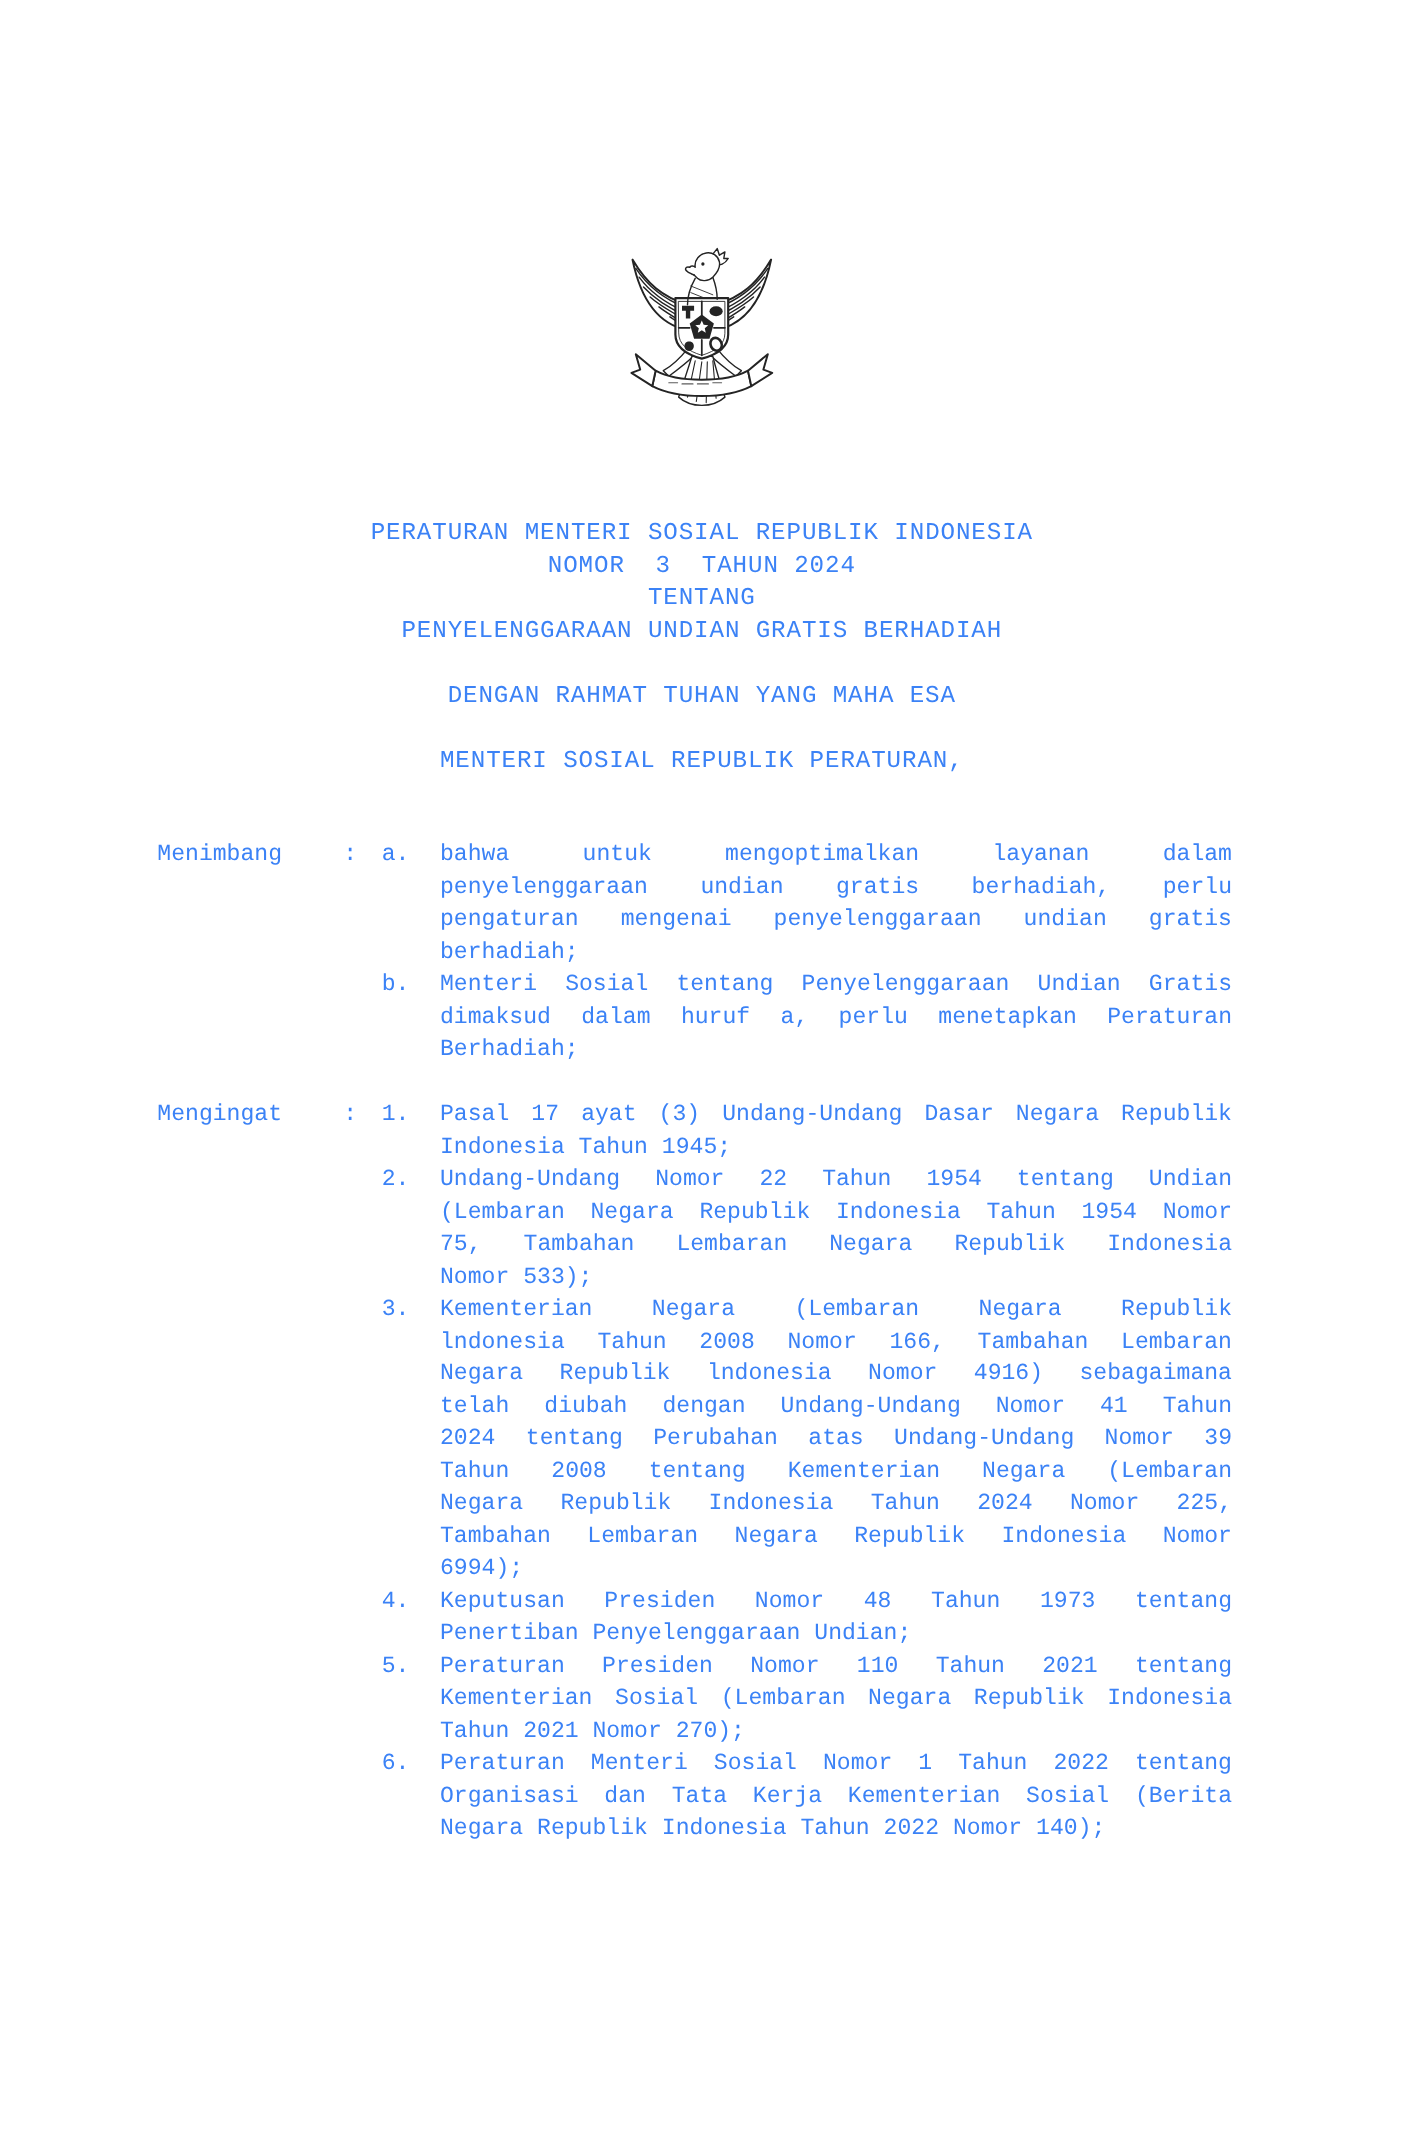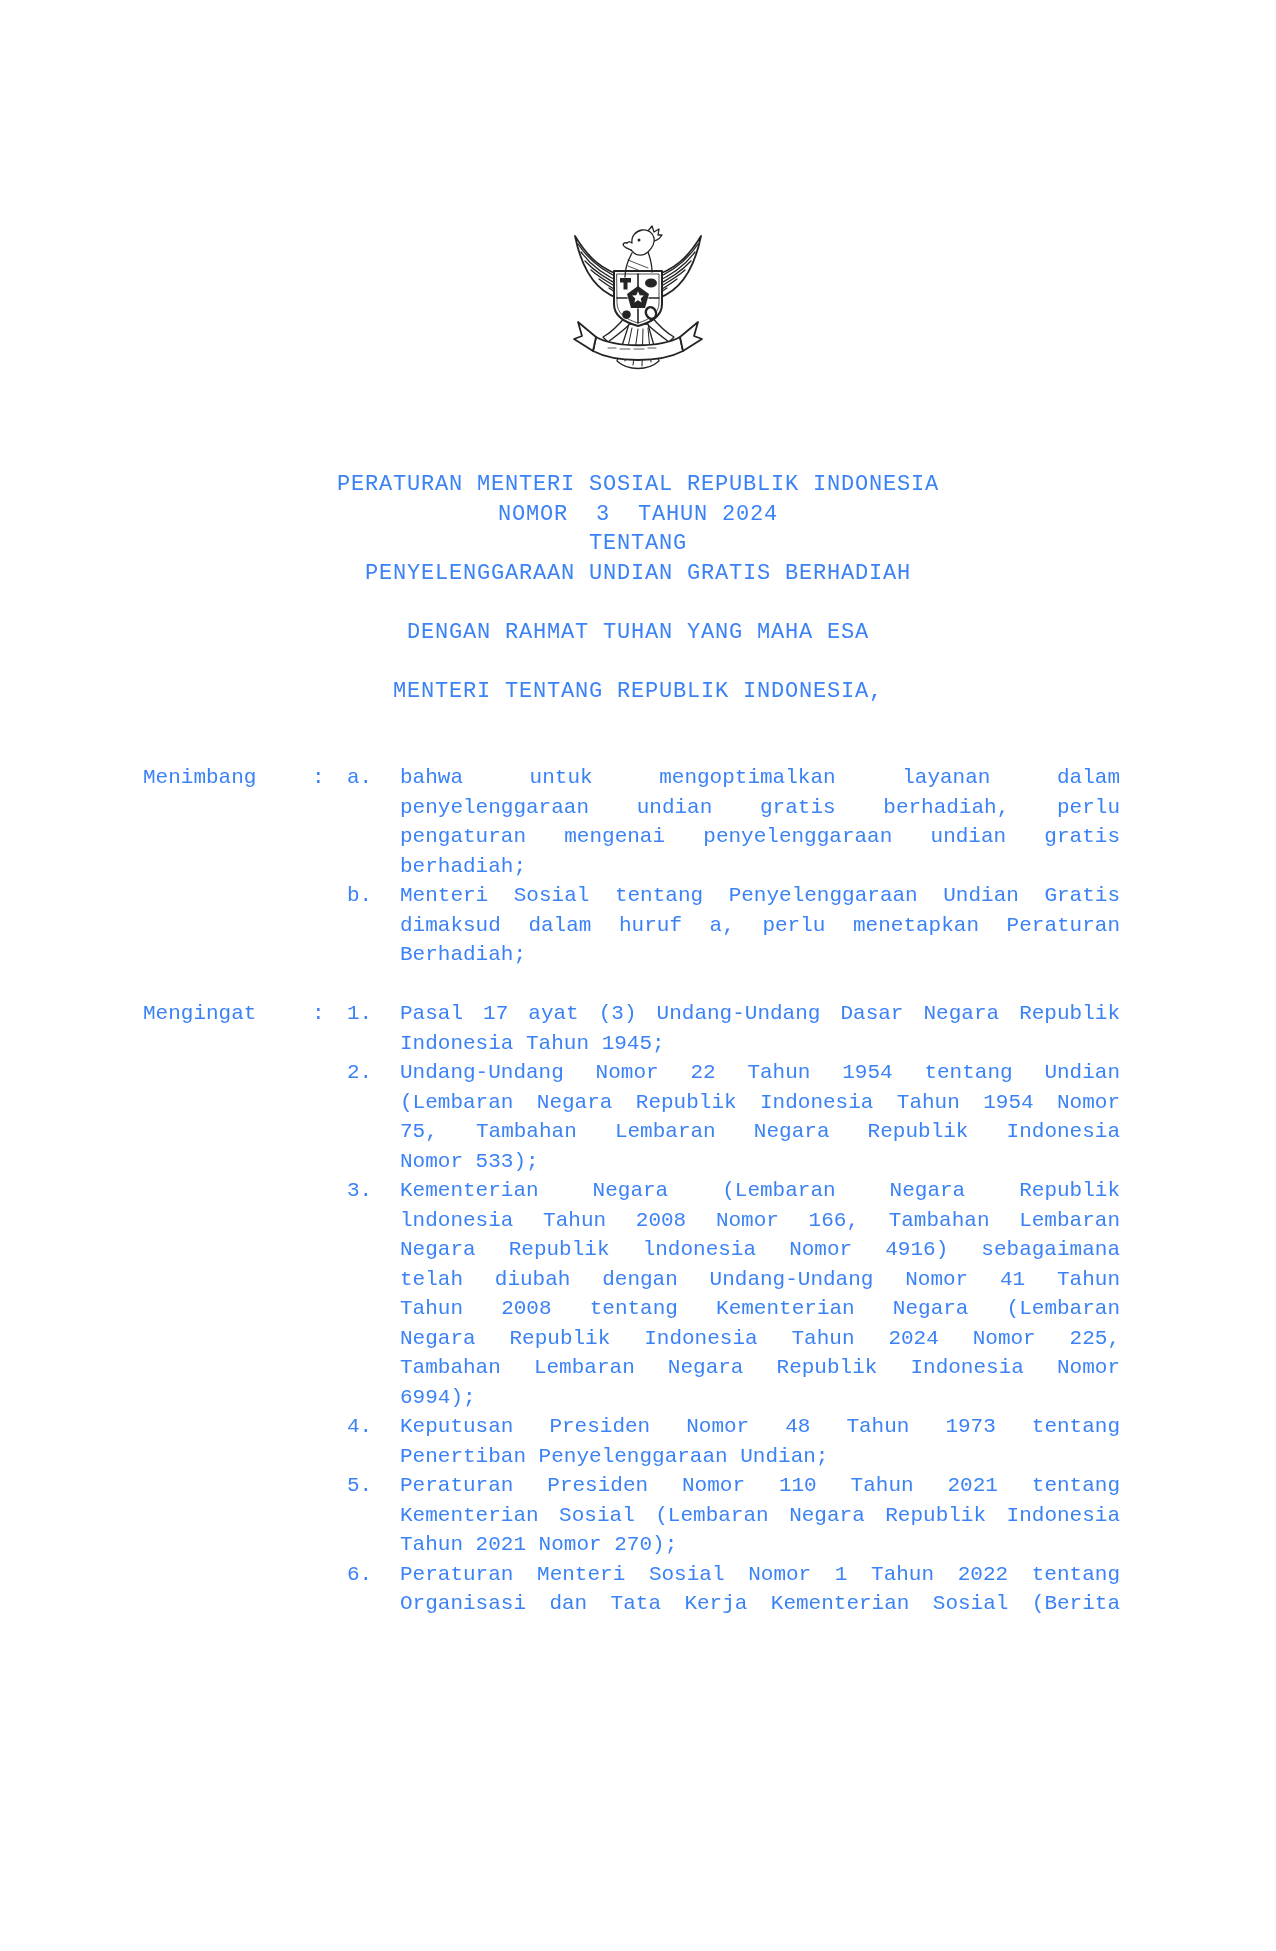--- a/index.html
+++ b/index.html
@@ -96,21 +96,21 @@
   </div>
 
   <div class="header">
     <div class="hline">PERATURAN MENTERI SOSIAL REPUBLIK INDONESIA</div>
     <div class="hline">NOMOR  3  TAHUN 2024</div>
     <div class="hline">TENTANG</div>
     <div class="hline">PENYELENGGARAAN UNDIAN GRATIS BERHADIAH</div>
     <div class="spacer"></div>
     <div class="hline">DENGAN RAHMAT TUHAN YANG MAHA ESA</div>
     <div class="spacer"></div>
-    <div class="hline">MENTERI TENTANG REPUBLIK INDONESIA,</div>
+    <div class="hline">MENTERI SOSIAL REPUBLIK PERATURAN,</div>
   </div>
 
   <div class="sections">
   <div class="section">
     <div class="sec-label">Menimbang</div>
     <div class="sec-colon">:</div>
     <div class="sec-items">
   <div class="item">
     <div class="marker">a.</div>
     <div class="lines">
@@ -154,20 +154,21 @@
             </div>
   </div>
 
   <div class="item">
     <div class="marker">3.</div>
     <div class="lines">
               <div class="jline">Kementerian Negara (Lembaran Negara Republik</div>
               <div class="jline">lndonesia Tahun 2008 Nomor 166, Tambahan Lembaran</div>
               <div class="jline">Negara Republik lndonesia Nomor 4916) sebagaimana</div>
               <div class="jline">telah diubah dengan Undang-Undang Nomor 41 Tahun</div>
+              <div class="jline">2024 tentang Perubahan atas Undang-Undang Nomor 39</div>
               <div class="jline">Tahun 2008 tentang Kementerian Negara (Lembaran</div>
               <div class="jline">Negara Republik Indonesia Tahun 2024 Nomor 225,</div>
               <div class="jline">Tambahan Lembaran Negara Republik Indonesia Nomor</div>
               <div class="jline last">6994);</div>
             </div>
   </div>
 
   <div class="item">
     <div class="marker">4.</div>
     <div class="lines">
@@ -183,19 +184,20 @@
               <div class="jline">Kementerian Sosial (Lembaran Negara Republik Indonesia</div>
               <div class="jline last">Tahun 2021 Nomor 270);</div>
             </div>
   </div>
 
   <div class="item">
     <div class="marker">6.</div>
     <div class="lines">
               <div class="jline">Peraturan Menteri Sosial Nomor 1 Tahun 2022 tentang</div>
               <div class="jline">Organisasi dan Tata Kerja Kementerian Sosial (Berita</div>
+              <div class="jline last">Negara Republik Indonesia Tahun 2022 Nomor 140);</div>
             </div>
   </div>
 </div>
   </div>
 </div>
 
 </div>
 
 </body></html>

